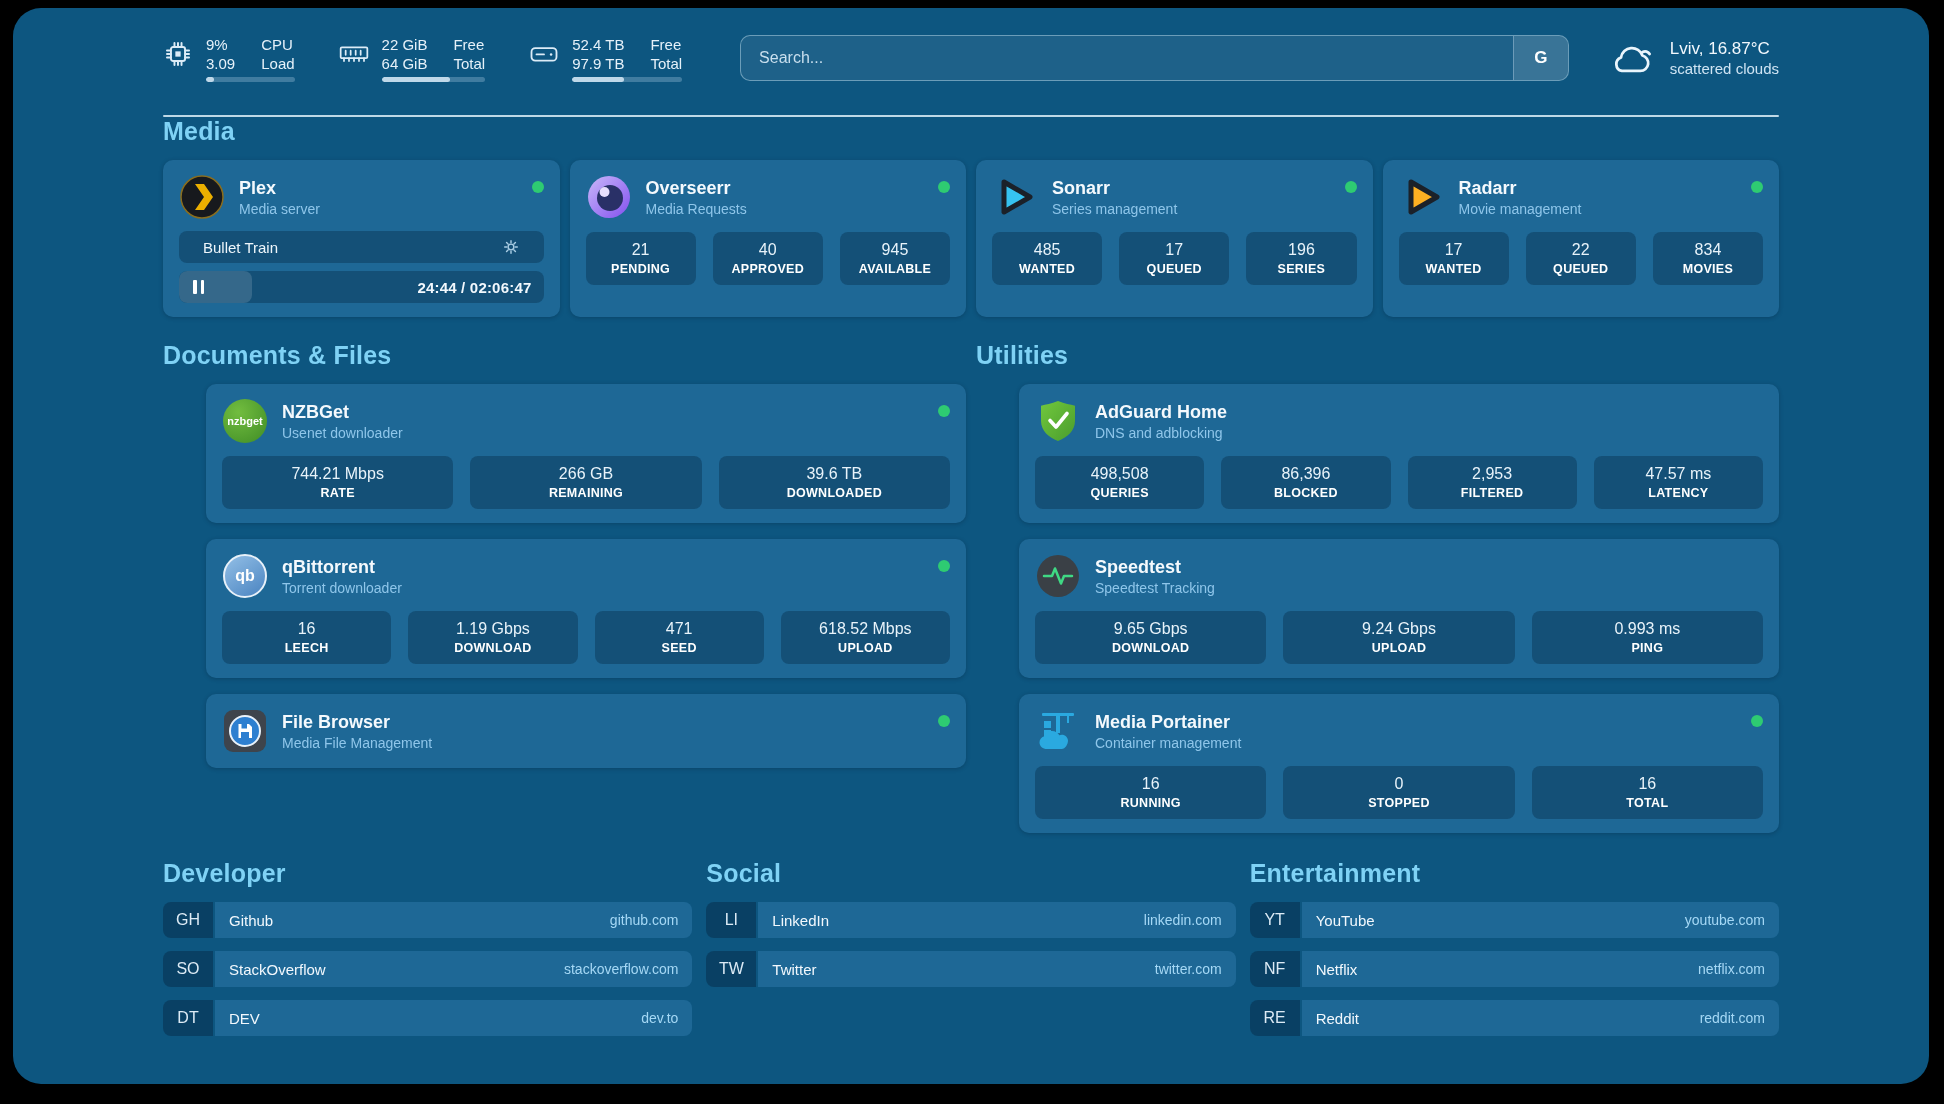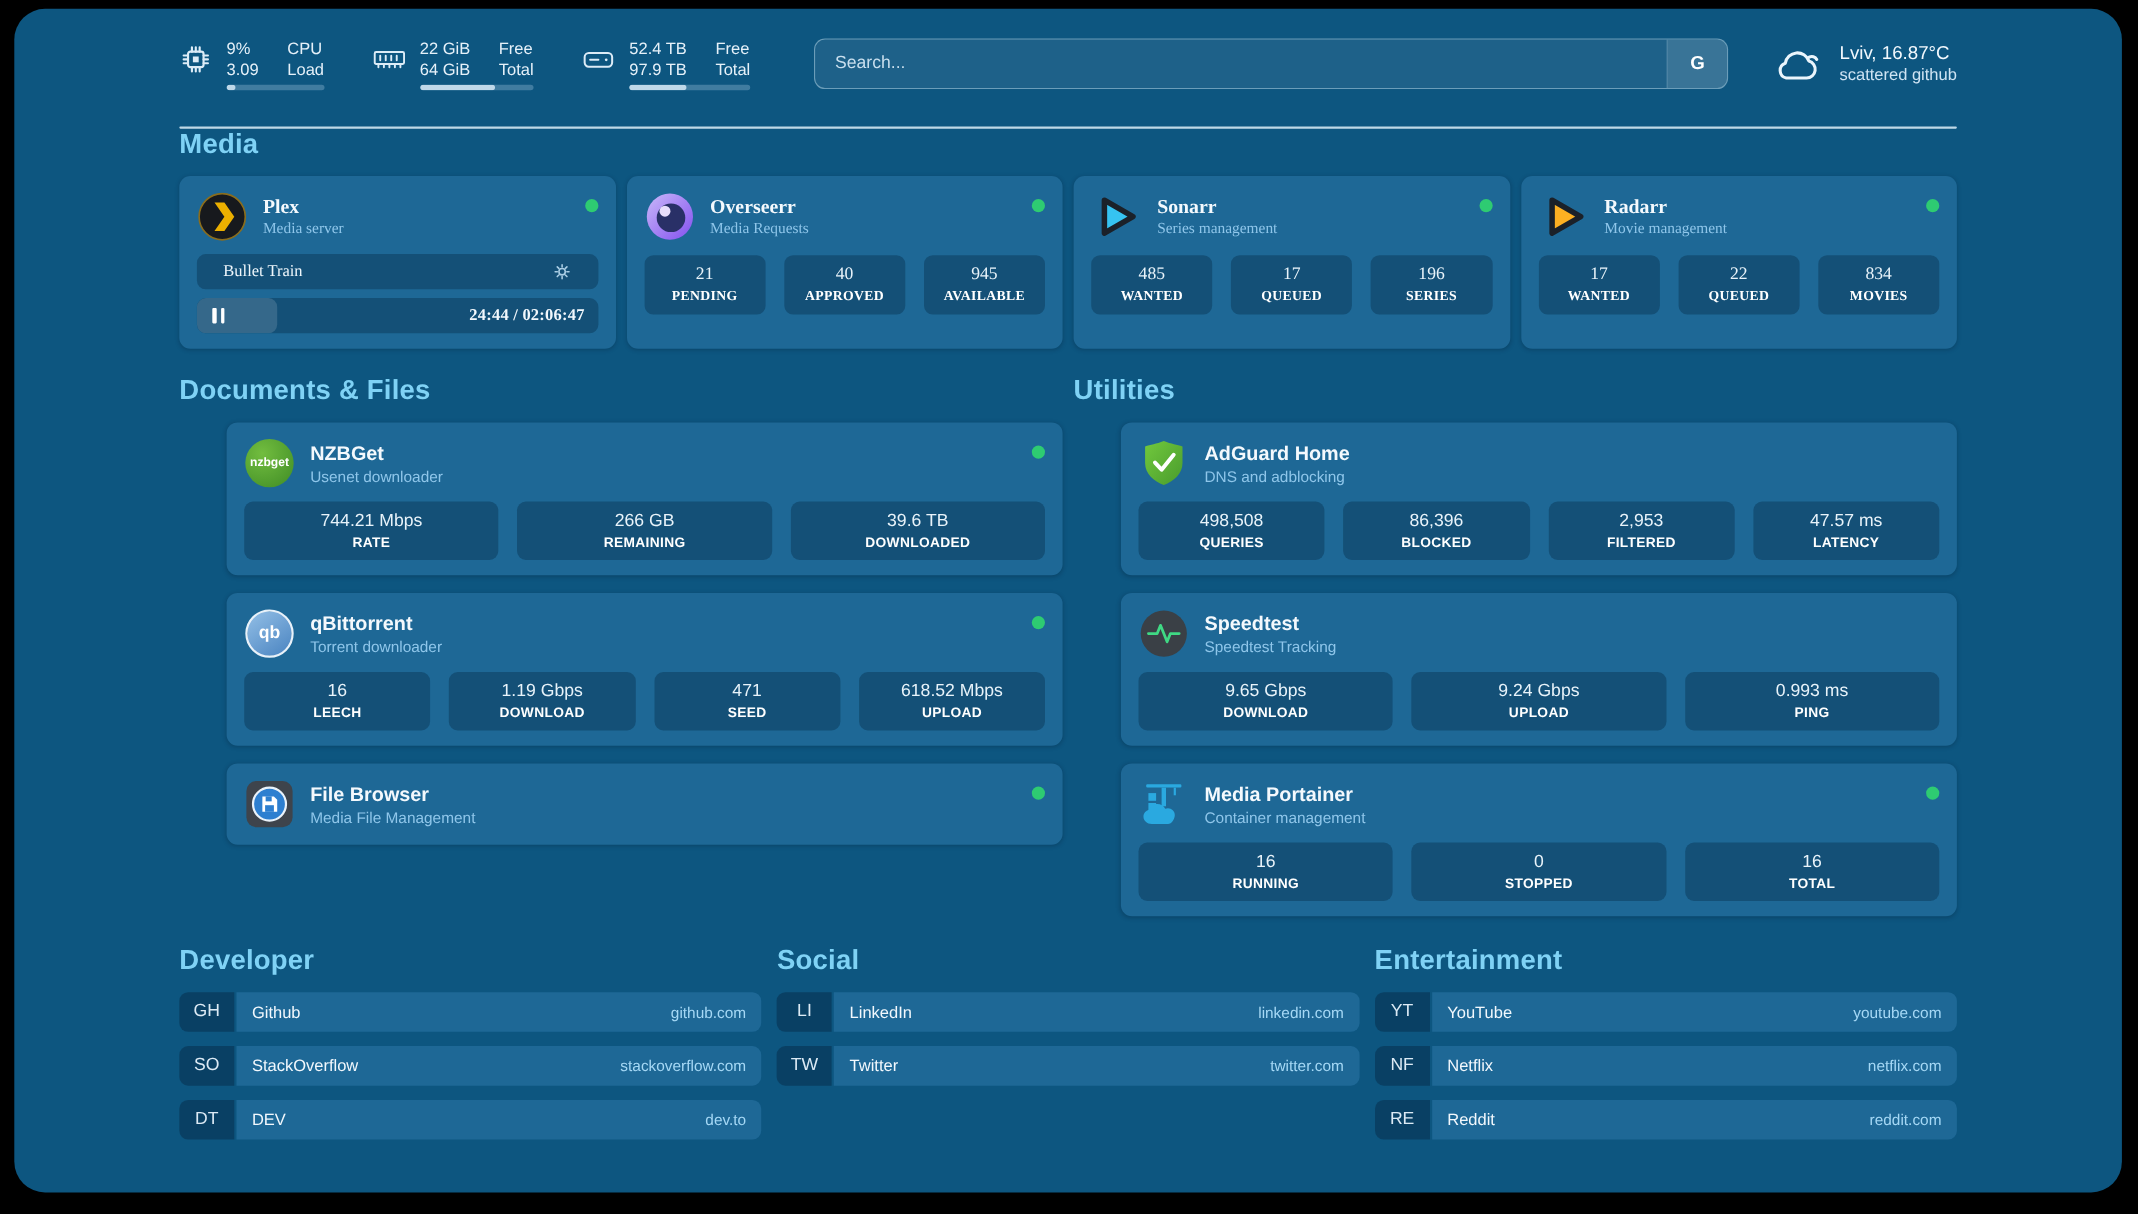--- a/index.html
+++ b/index.html
@@ -27,21 +27,21 @@
   .weather{display:flex;align-items:center;gap:13px;}
   .weather svg{width:48px;height:38px;flex:none;}
   .wtxt{display:flex;flex-direction:column;}
   .wloc{font-size:17px;color:#f2f8fd;line-height:21px;}
   .wcond{font-size:15px;color:#cfe4f3;line-height:20px;}
   .topline{height:2px;background:rgba(222,238,248,.85);margin-top:33px;border-radius:1px;}
 
   
   .sec-title{font-size:25px;font-weight:600;color:#7fd2f5;letter-spacing:.2px;}
   .media-title{}
-  .media-grid{display:grid;grid-template-columns:repeat(4,1fr);gap:10px;margin-top:14px;font-family:Liberation Serif, serif;}
+  .media-grid{display:grid;grid-template-columns:repeat(4,1fr);gap:10px;margin-top:14px;}
   .twocol{display:grid;grid-template-columns:1fr 1fr;gap:10px;margin-top:24px;}
   .colstack{display:flex;flex-direction:column;}
   .colcards{display:flex;flex-direction:column;gap:16px;margin-top:14px;padding-left:43px;}
 
   
   .card{background:#1e6896;border-radius:10px;padding:14px 16px;box-shadow:0 1px 4px rgba(0,20,35,.25);}
   .card-head{display:flex;align-items:center;gap:14px;}
   .app-icon{width:46px;height:46px;flex:none;display:flex;align-items:center;justify-content:center;}
   .titles{flex:1;min-width:0;}
   .title{font-size:18px;font-weight:600;color:#f4f9fd;line-height:22px;}
@@ -162,21 +162,21 @@
         <div class="gbtn">G</div>
       </div>
 
       <div class="weather">
         <svg viewBox="0 0 52 40" fill="none" stroke="#eaf5fc" stroke-width="3" stroke-linejoin="round" stroke-linecap="round">
           <path d="M14 34h20a8.5 8.5 0 0 0 2.2-16.7A12 12 0 0 0 13 19.4 7.6 7.6 0 0 0 14 34z"></path>
           <path d="M36.5 13.5a5.5 5.5 0 0 1 7.5 2.2"></path>
         </svg>
         <div class="wtxt">
           <span class="wloc">Lviv, 16.87°C</span>
-          <span class="wcond">scattered github</span>
+          <span class="wcond">scattered clouds</span>
         </div>
       </div>
     </div>
 
     <div class="topline"></div>
 
     <div class="sec-title media-title">Media</div>
     <div class="media-grid">
 
       <div class="card">

